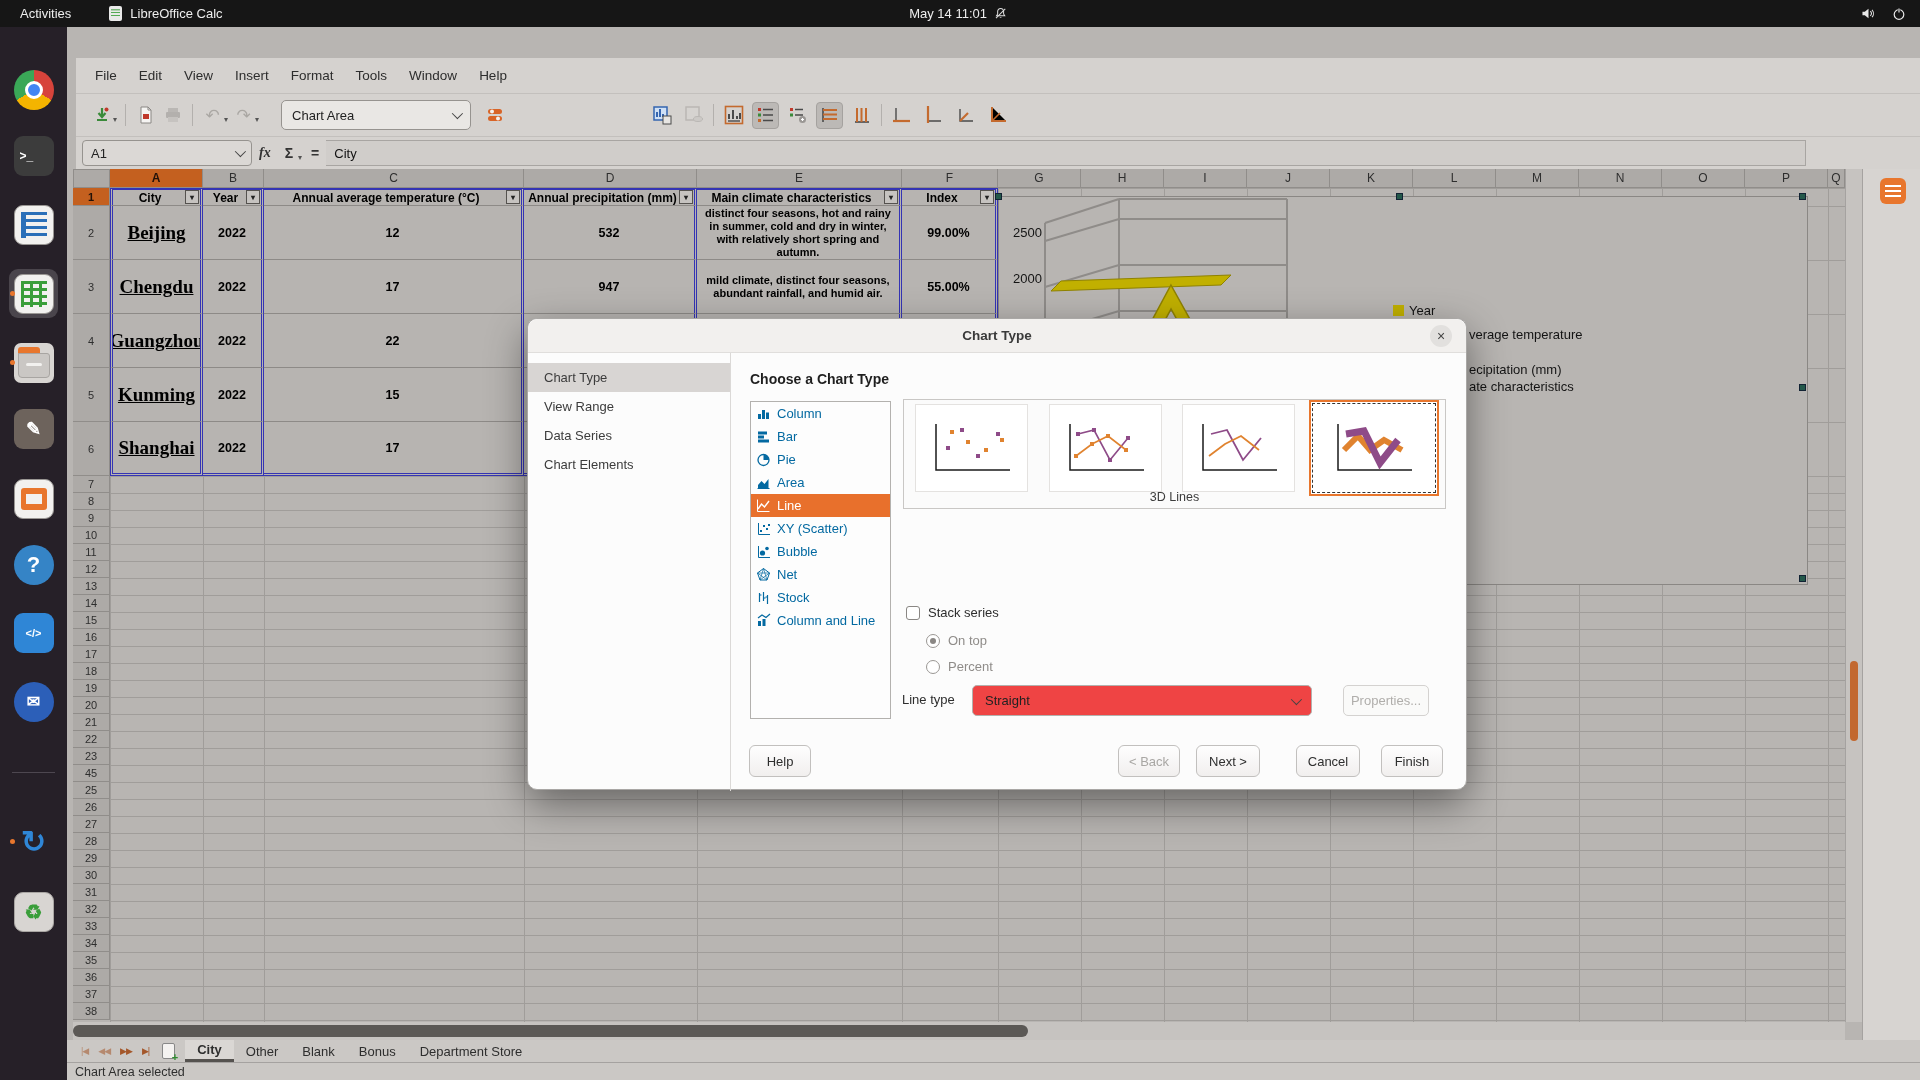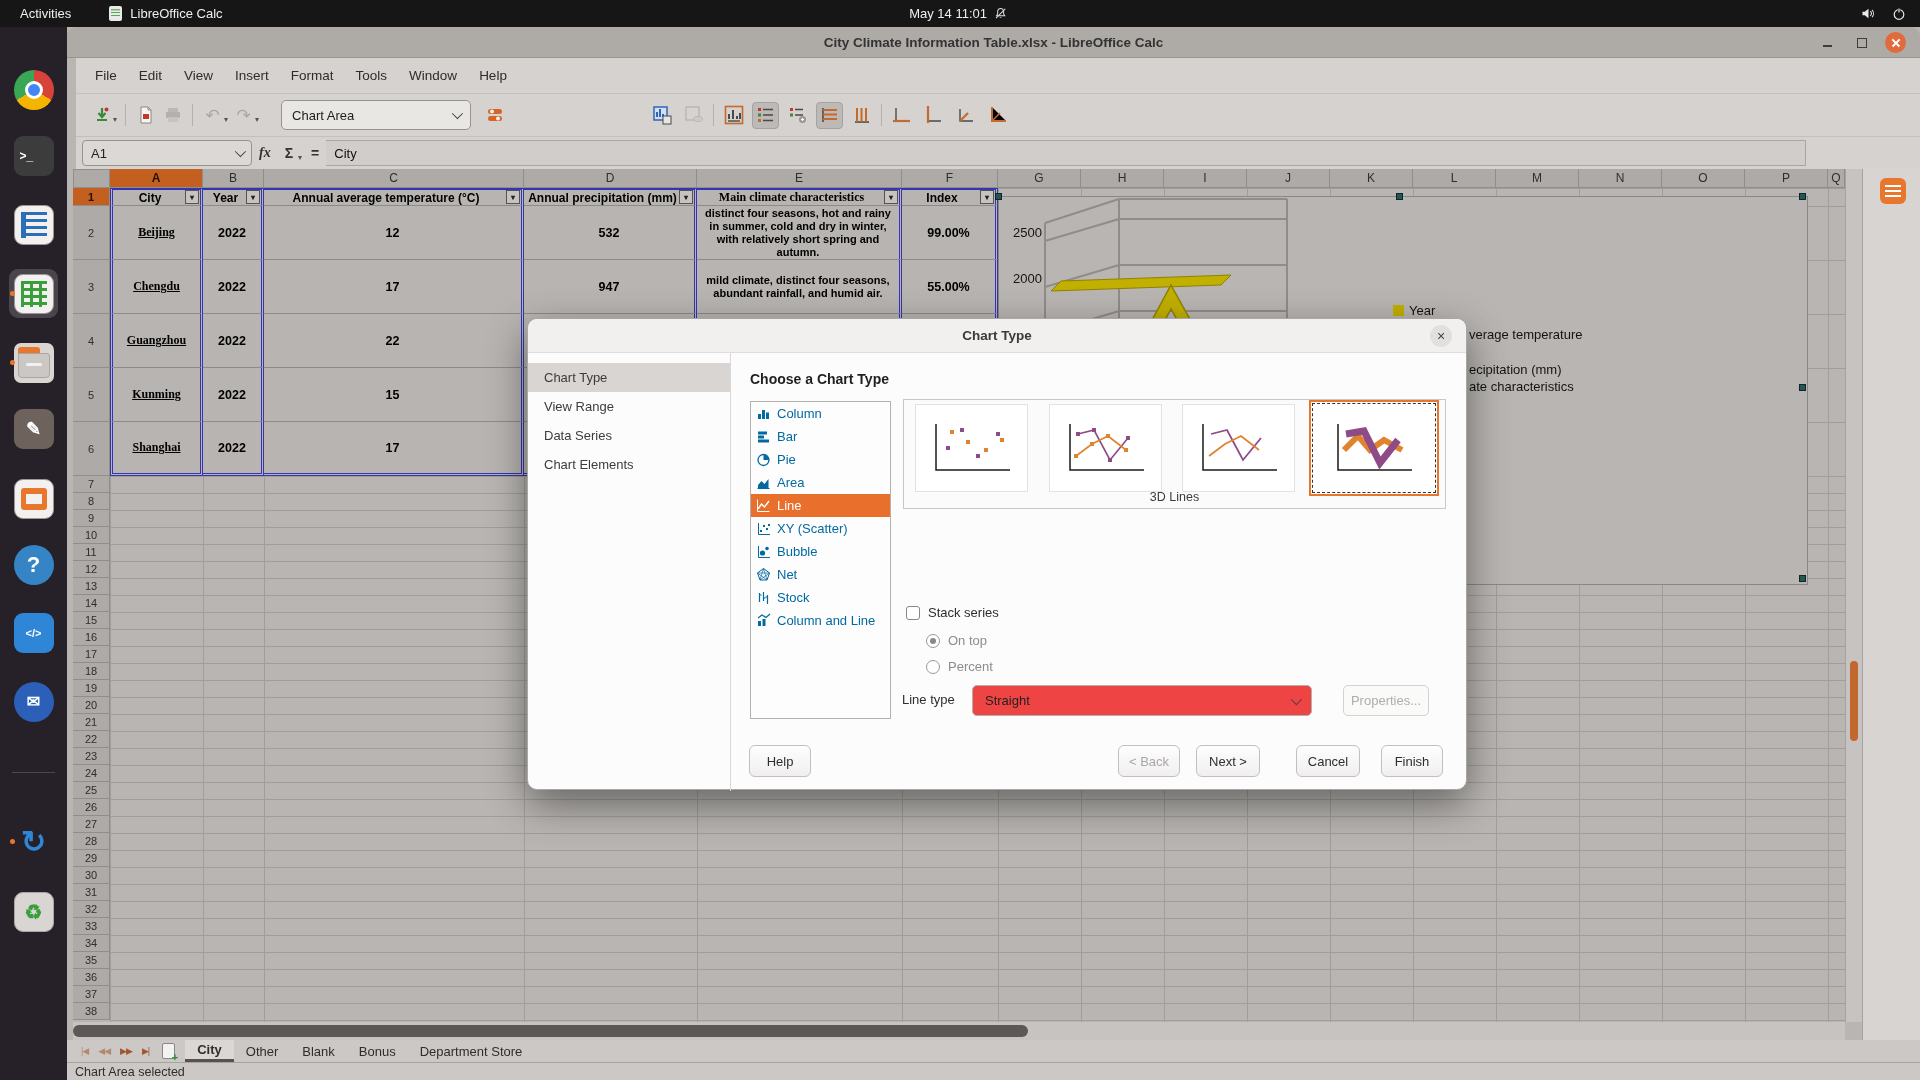--- a/index.html
+++ b/index.html
@@ -65,21 +65,21 @@
   .gv { position:absolute; width:1px; background:#a09d9a; z-index:2; }
   .gh { position:absolute; height:1px; background:#a09d9a; z-index:2; }
 
   
   #tablewrap { position:absolute; left:110px; top:188px; z-index:4; }
   .tcell { position:absolute; background:#b7b4b1; border-right:3px double #3434b4; border-bottom:1px solid #8d8a87; display:flex; align-items:center; justify-content:center; color:#000; overflow:hidden; }
   .tcell.first { border-left:3px double #3434b4; }
   .tcell.hrow { font-weight:bold; font-size:12px; white-space:nowrap; border-top:2px solid #3434b4; padding:0 16px 0 3px; }
   .tcell.lastrow { border-bottom:3px double #3434b4; }
   .filterbtn { position:absolute; right:1px; bottom:1px; width:14px; height:14px; background:#c6c3c0; border:1px solid #55524f; font-size:8px; color:#222; display:flex; align-items:center; justify-content:center; }
-  .cityname { font-family:"Liberation Serif", serif; font-weight:bold; font-size:12px; text-decoration:underline; }
+  .cityname { font-family:"Liberation Serif", serif; font-weight:bold; font-size:19px; text-decoration:underline; }
   .numcell { font-weight:bold; font-size:12.5px; }
   .climcell { font-weight:bold; font-size:11px; line-height:13px; text-align:center; padding:1px 2px; }
 
   
   #chartobj { position:absolute; left:998px; top:196px; width:810px; height:389px; background:#b8b5b2; border:1px solid #8a8784; z-index:5; }
   .handle { position:absolute; width:7px; height:7px; background:#23584a; border:1px solid #123; z-index:6; }
 
   
   #vscroll { position:absolute; left:1845px; top:169px; width:17px; height:853px; background:#c6c3c0; border-left:1px solid #a5a2a0; z-index:6; }
   #vthumb { position:absolute; left:4px; top:492px; width:8px; height:80px; border-radius:4px; background:#c2682f; }
@@ -216,28 +216,20 @@
       <div class="dock-item" style="top: 790px;">
         <div class="di" style="background:transparent;color:#2f86d6;font-size:30px;">↻</div>
         <span class="dock-dot" style="top: 22px;"></span>
       </div>
       <div class="dock-item" style="top: 860px;">
         <div class="di" style="background:#d8d5d2;color:#3a9e3a;font-size:20px;border:1px solid #a8a5a2;">♻</div>
       </div>
       <div class="dock-sep" style="top: 745px;"></div>
     </div>
 
-  <div id="titlebar">
-    <span class="title">City Climate Information Table.xlsx - LibreOffice Calc</span>
-    <span id="winbtns">
-      <span class="wbtn min"></span>
-      <span class="wbtn max"></span>
-      <span class="wbtn close"></span>
-    </span>
-  </div>
 
   <div id="chrome">
     <div id="menubar">
         <div class="menu-item">File</div>
         <div class="menu-item">Edit</div>
         <div class="menu-item">View</div>
         <div class="menu-item">Insert</div>
         <div class="menu-item">Format</div>
         <div class="menu-item">Tools</div>
         <div class="menu-item">Window</div>
@@ -473,21 +465,21 @@
       <div class="rowhdr" style="top: 595px; height: 17px;">14</div>
       <div class="rowhdr" style="top: 612px; height: 17px;">15</div>
       <div class="rowhdr" style="top: 629px; height: 17px;">16</div>
       <div class="rowhdr" style="top: 646px; height: 17px;">17</div>
       <div class="rowhdr" style="top: 663px; height: 17px;">18</div>
       <div class="rowhdr" style="top: 680px; height: 17px;">19</div>
       <div class="rowhdr" style="top: 697px; height: 17px;">20</div>
       <div class="rowhdr" style="top: 714px; height: 17px;">21</div>
       <div class="rowhdr" style="top: 731px; height: 17px;">22</div>
       <div class="rowhdr" style="top: 748px; height: 17px;">23</div>
-      <div class="rowhdr" style="top: 765px; height: 17px;">24</div>
+      <div class="rowhdr" style="top: 765px; height: 17px;">45</div>
       <div class="rowhdr" style="top: 782px; height: 17px;">25</div>
       <div class="rowhdr" style="top: 799px; height: 17px;">26</div>
       <div class="rowhdr" style="top: 816px; height: 17px;">27</div>
       <div class="rowhdr" style="top: 833px; height: 17px;">28</div>
       <div class="rowhdr" style="top: 850px; height: 17px;">29</div>
       <div class="rowhdr" style="top: 867px; height: 17px;">30</div>
       <div class="rowhdr" style="top: 884px; height: 17px;">31</div>
       <div class="rowhdr" style="top: 901px; height: 17px;">32</div>
       <div class="rowhdr" style="top: 918px; height: 17px;">33</div>
       <div class="rowhdr" style="top: 935px; height: 17px;">34</div>
@@ -507,21 +499,21 @@
       </div>
       <div class="tcell hrow" style="left: 154px; top: 0px; width: 260px; height: 18px;">
         <span style="flex:1;text-align:center;overflow:hidden;">Annual average temperature (°C)</span>
         <span class="filterbtn">▾</span>
       </div>
       <div class="tcell hrow" style="left: 414px; top: 0px; width: 173px; height: 18px;">
         <span style="flex:1;text-align:center;overflow:hidden;">Annual precipitation (mm)</span>
         <span class="filterbtn">▾</span>
       </div>
       <div class="tcell hrow" style="left: 587px; top: 0px; width: 205px; height: 18px;">
-        <span style="flex:1;text-align:center;overflow:hidden;font-family:Liberation Serif, serif;">Main climate characteristics</span>
+        <span style="flex:1;text-align:center;overflow:hidden;">Main climate characteristics</span>
         <span class="filterbtn">▾</span>
       </div>
       <div class="tcell hrow" style="left: 792px; top: 0px; width: 96px; height: 18px;">
         <span style="flex:1;text-align:center;overflow:hidden;">Index</span>
         <span class="filterbtn">▾</span>
       </div>
       <div class="tcell  first" style="left: 0px; top: 18px; width: 93px; height: 54px;">
         <span class="cityname">Beijing</span>
       </div>
       <div class="tcell " style="left: 93px; top: 18px; width: 61px; height: 54px;">

